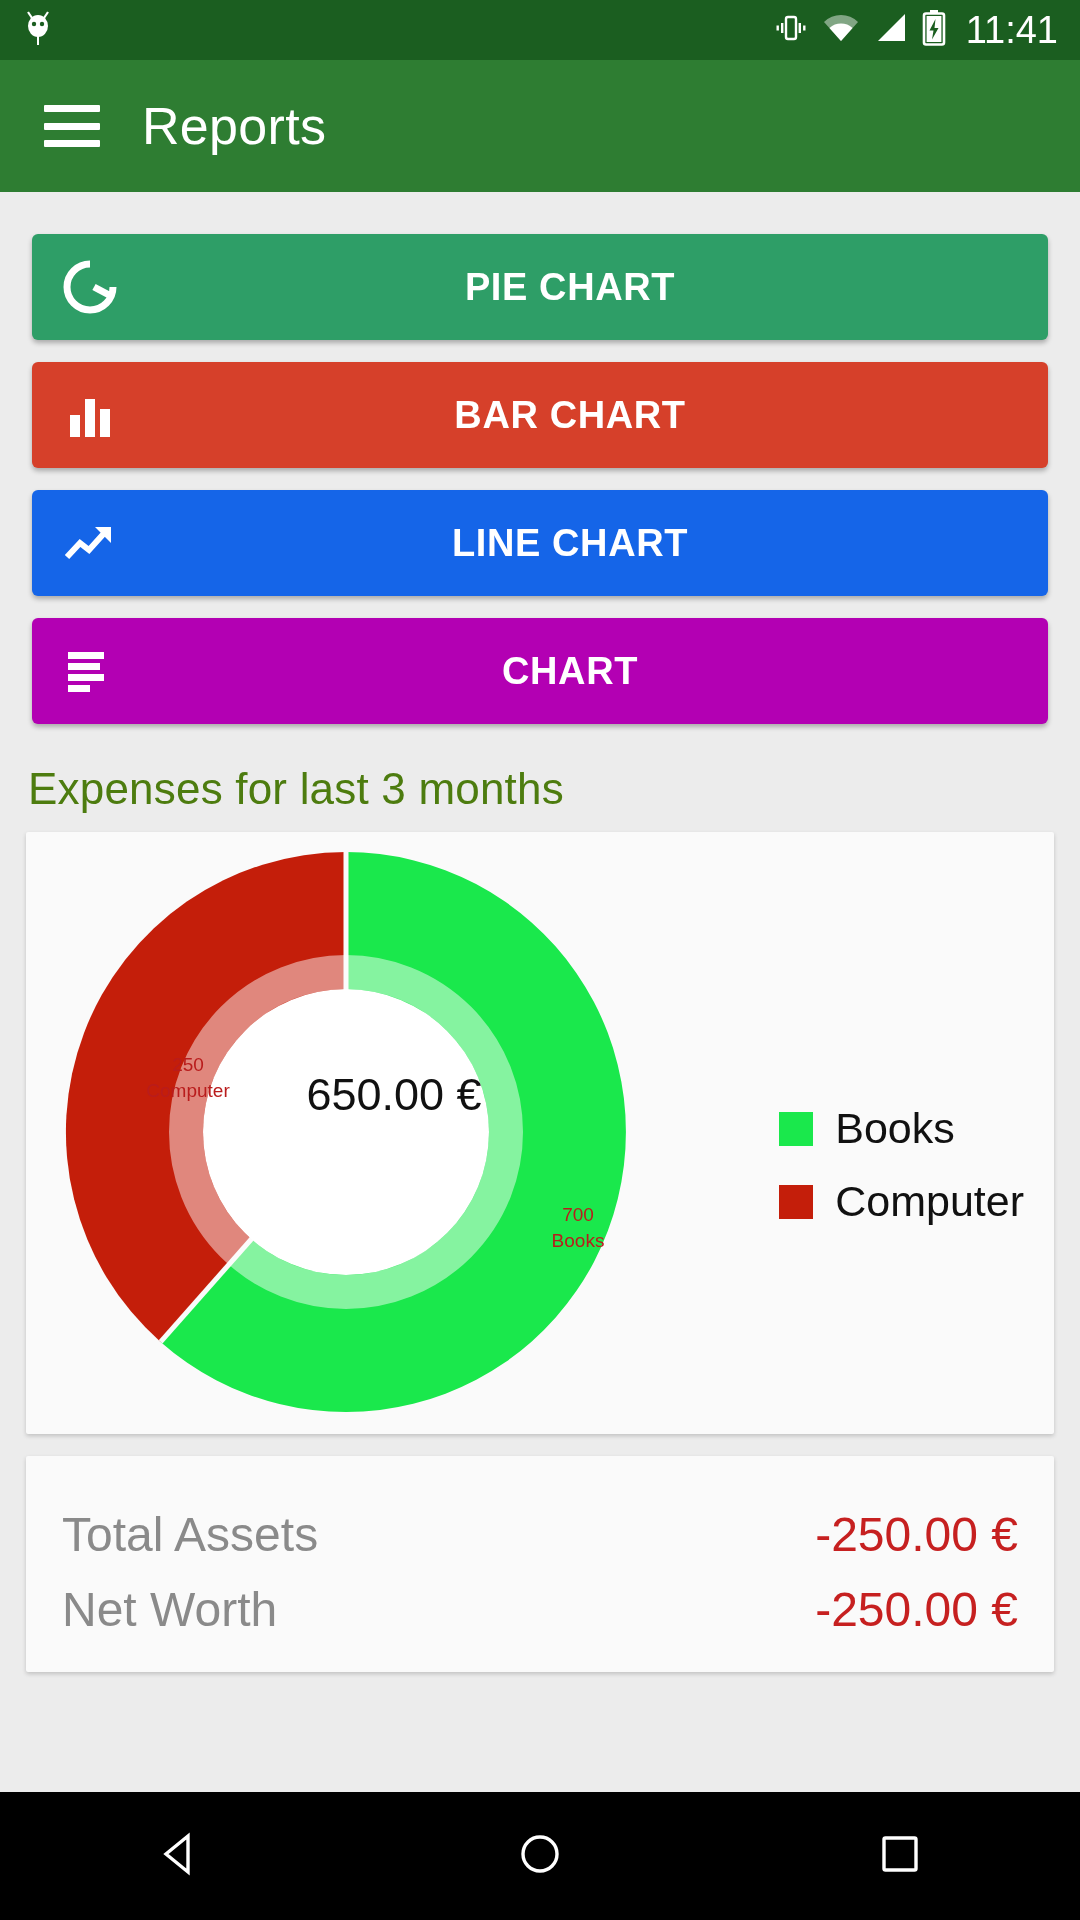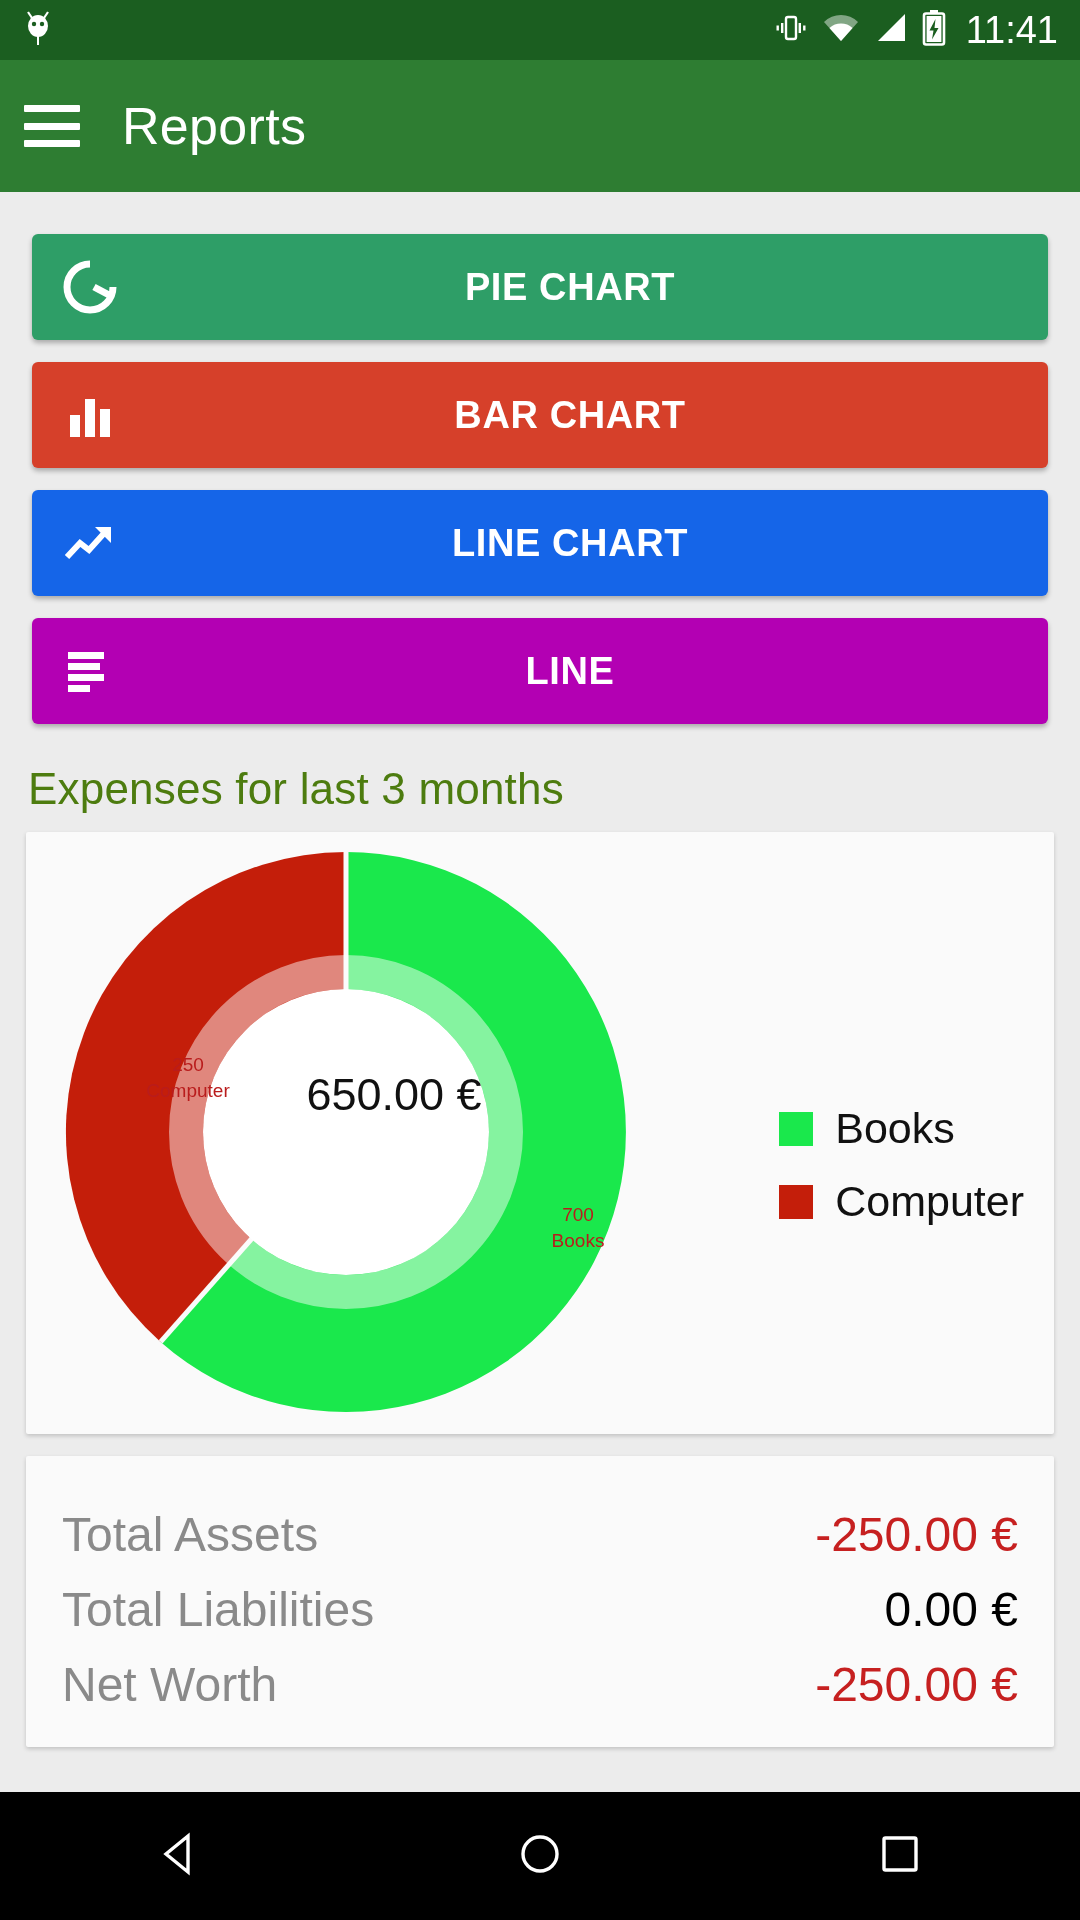--- a/index.html
+++ b/index.html
@@ -23,21 +23,21 @@
   }
   .sb-time{
     color:#fff; font-size:38px; font-weight:500; letter-spacing:0px;
     line-height:1; margin-left:6px;
   }
   .sb-icon{ display:block; }
 
   
   .appbar{
     height:132px; background:#2E7D32;
-    display:flex; align-items:center; padding:0 24px;
+    display:flex; align-items:center; padding:0 44px;
   }
   .hamburger{
     width:56px; height:42px; display:flex; flex-direction:column;
     justify-content:space-between; cursor:pointer; margin-right:42px;
   }
   .hamburger span{ display:block; height:7px; background:#fff; border-radius:1px; }
   .appbar-title{
     color:#fff; font-size:52px; font-weight:400; letter-spacing:.3px;
   }
 
@@ -230,21 +230,21 @@
 
     <button class="rbtn btn-sheet">
       <span class="ico">
         <svg width="52" height="48" viewBox="0 0 52 48">
           <rect x="4" y="5" width="36" height="7" fill="#fff"></rect>
           <rect x="4" y="16" width="32" height="7" fill="#fff"></rect>
           <rect x="4" y="27" width="36" height="7" fill="#fff"></rect>
           <rect x="4" y="38" width="22" height="7" fill="#fff"></rect>
         </svg>
       </span>
-      <span class="lbl">LINE</span>
+      <span class="lbl">CHART</span>
     </button>
   </div>
 
   <div class="sec-title">Expenses for last 3 months</div>
 
   <div class="card chart-card">
 
     <div class="donut-wrap">
       <svg class="donut-svg" width="620" height="580" viewBox="0 0 620 580">
 
@@ -286,24 +286,20 @@
       </div>
     </div>
   </div>
 
   <div class="card summary-card">
     <div class="sum-row">
       <span class="sum-label">Total Assets</span>
       <span class="sum-value" style="color:#C62020">-250.00 €</span>
     </div>
     <div class="sum-row">
-      <span class="sum-label">Total Liabilities</span>
-      <span class="sum-value" style="color:#000000">0.00 €</span>
-    </div>
-    <div class="sum-row">
       <span class="sum-label">Net Worth</span>
       <span class="sum-value" style="color:#C62020">-250.00 €</span>
     </div>
   </div>
 
 </div>
 
 <div class="navbar">
   <div class="nav-btn">
     <span>

